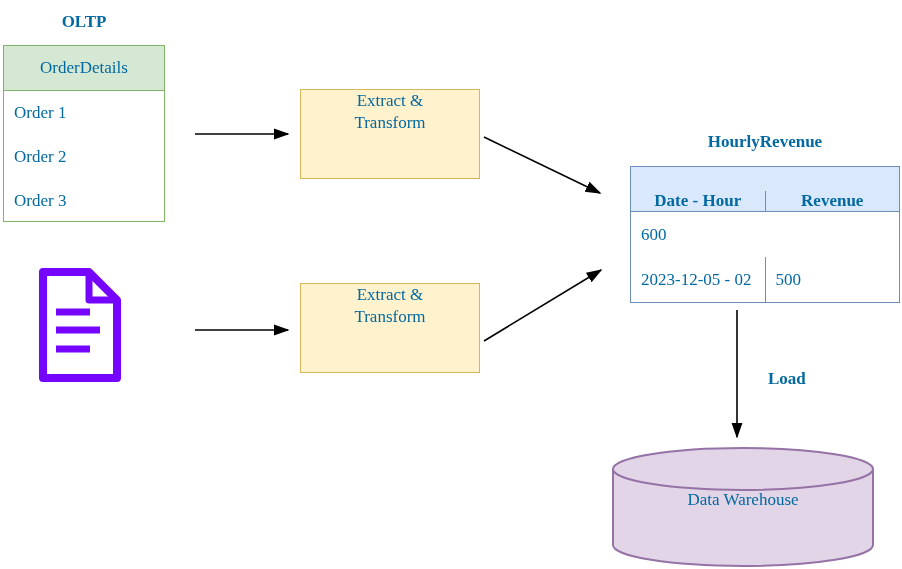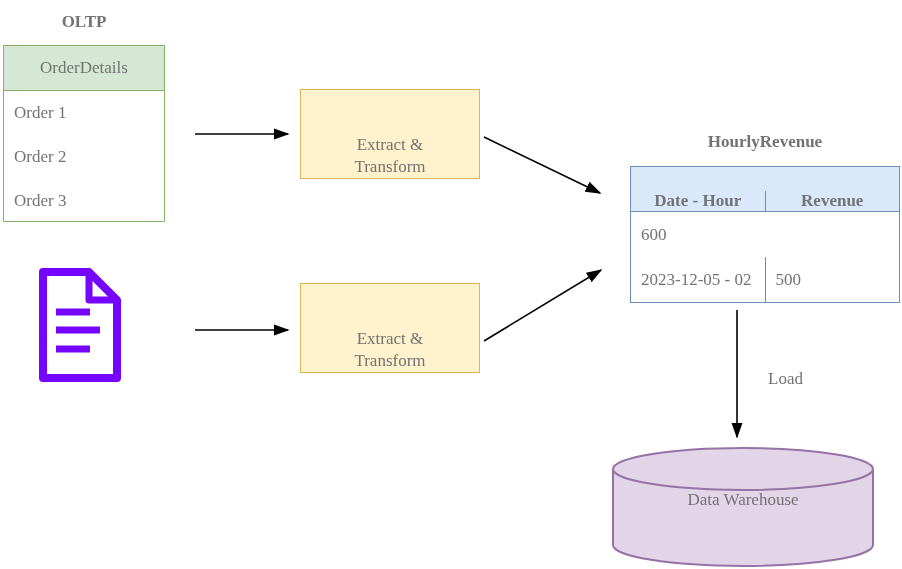--- a/index.html
+++ b/index.html
@@ -1,18 +1,18 @@
 <!DOCTYPE html>
 <html style="--green_fill: #d5e8d4; --green_stroke: #82b366; --yellow_fill: #fff2cc; --yellow_stroke: #d6b656; --blue_fill: #dae8fc; --blue_stroke: #6c8ebf; --purple_fill: #e1d5e7; --purple_stroke: #9673a6; --doc_icon: #7605ff; --arrow: #000000;"><head>
 <meta charset="utf-8">
 <style>
   html,body { margin:0; padding:0; background:#fff; }
   .canvas {
     position:relative; width:902px; height:569px; background:#ffffff;
-    font-family:"Liberation Serif","DejaVu Serif",serif; color:#737373;
+    font-family:"Liberation Serif","DejaVu Serif",serif; color:#0369a1;
     overflow:hidden;
   }
   .abs { position:absolute; }
   .diagram-title { font-weight:bold; font-size:17px; text-align:center; }
 
   
   .oltp-table {
     left:3px; top:45px; width:162px; height:177px;
     border:1px solid var(--green_stroke,#82b366); background:#fff;
     box-sizing:border-box;
@@ -27,21 +27,21 @@
     height:44px; display:flex; align-items:center;
     padding-left:10px; font-size:17px;
   }
 
   
   .et-box {
     left:300px; width:180px; height:90px;
     background:var(--yellow_fill,#fff2cc);
     border:1px solid var(--yellow_stroke,#d6b656);
     box-sizing:border-box;
-    display:flex; flex-direction:column; align-items:center; justify-content:flex-end;
+    display:flex; flex-direction:column; align-items:center; justify-content:flex-start;
     font-size:17px; line-height:22px; text-align:left;
   }
   .et-top { top:89px; }
   .et-bottom { top:283px; }
 
   
   .hr-title { left:630px; top:132px; width:270px; }
   .hr-table {
     left:630px; top:166px; width:270px; height:137px;
     border:1px solid var(--blue_stroke,#6c8ebf); background:#fff;
@@ -69,21 +69,21 @@
   .doc-icon-svg path {
     fill:none; stroke:var(--doc_icon,#7605ff);
     stroke-linejoin:round;
   }
   .doc-outline { stroke-width:8px; }
   .doc-fold { stroke-width:7px; }
   .doc-line { stroke-width:7px; stroke-linecap:butt; }
   .logs-label { left:5px; top:413px; width:160px; }
 
   
-  .load-label { left:768px; top:369px; font-size:17px; }
+  .load-label { left:768px; top:369px; font-size:17px;font-weight:bold; }
 
   
   .cyl-svg { left:611px; top:446px; }
   .cyl-svg path {
     fill:var(--purple_fill,#e1d5e7); stroke:var(--purple_stroke,#9673a6);
     stroke-width:2px;
   }
   .cyl-svg path.cyl-inner-arc { fill:none; }
   .warehouse-label { left:611px; top:490px; width:264px; text-align:center; font-size:17px; }
 

